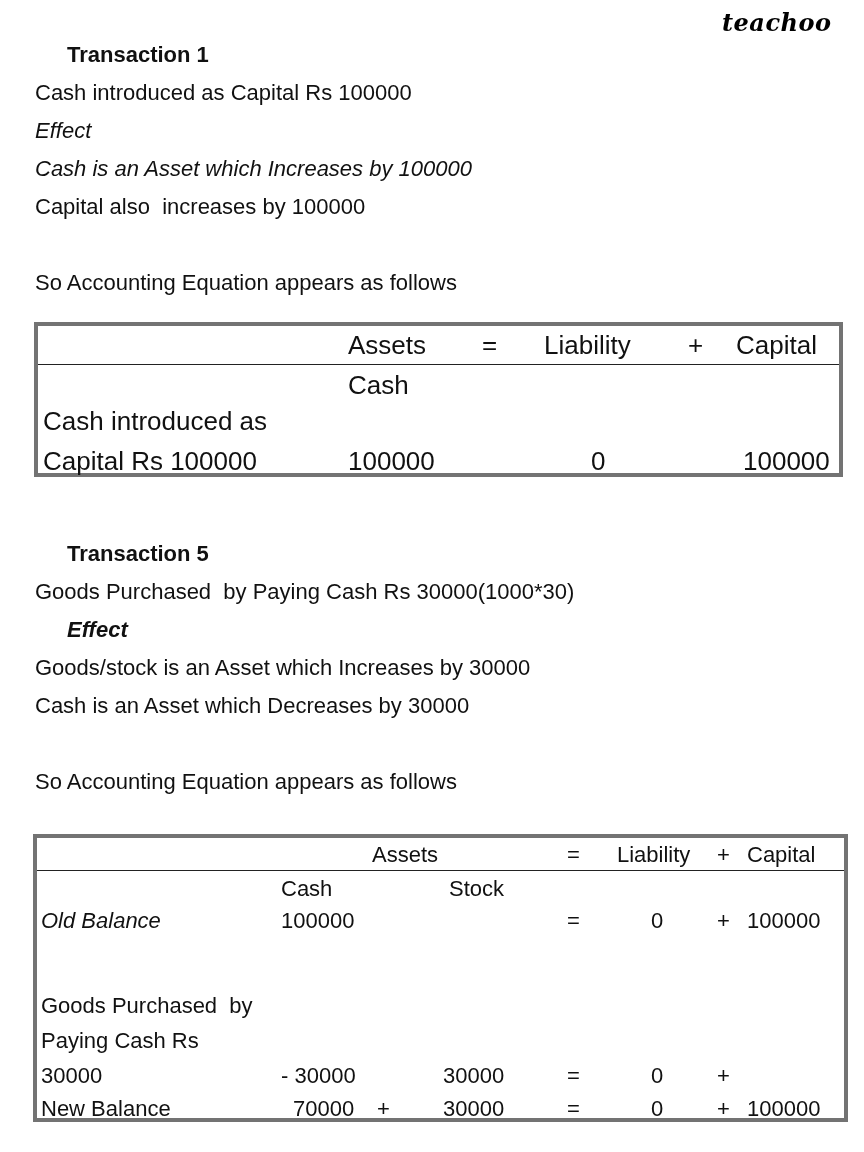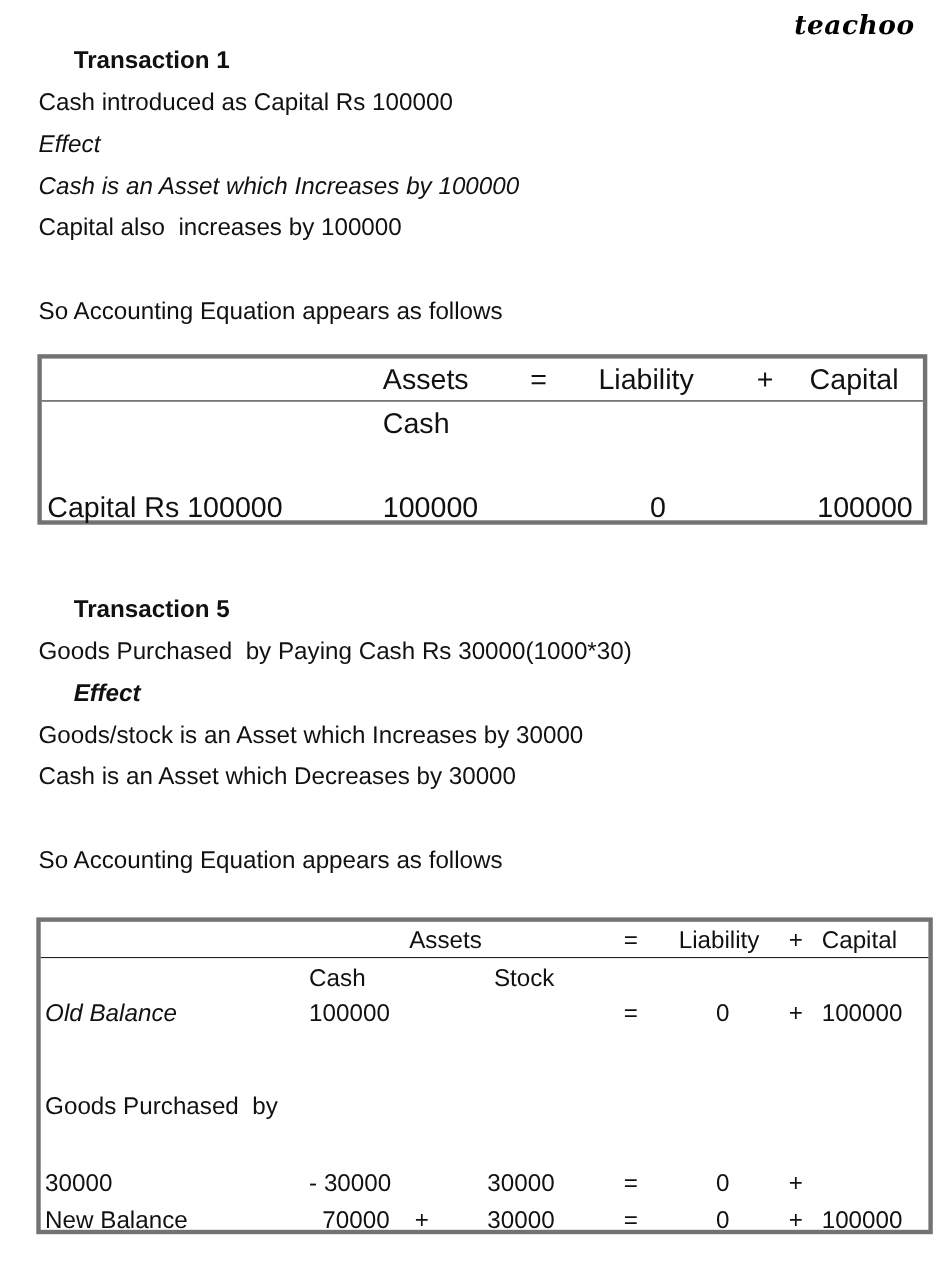--- a/index.html
+++ b/index.html
@@ -29,20 +29,21 @@
 <div class="line" style="top:270px;">So Accounting Equation appears as follows</div>
 
 <div class="t t1" style="left:34px; top:322px; width:809px; height:155px;">
   <div class="hr" style="top:38px;"></div>
   <div class="c" style="left:310px; top:4px;">Assets</div>
   <div class="c" style="left:444px; top:4px;">=</div>
   <div class="c" style="left:506px; top:4px;">Liability</div>
   <div class="c" style="left:650px; top:4px;">+</div>
   <div class="c" style="left:698px; top:4px;">Capital</div>
   <div class="c" style="left:310px; top:44px;">Cash</div>
+  <div class="c" style="left:5px; top:80px;">Cash introduced as</div>
   <div class="c" style="left:5px; top:120px;">Capital Rs 100000</div>
   <div class="c" style="left:310px; top:120px;">100000</div>
   <div class="c" style="left:553px; top:120px;">0</div>
   <div class="c" style="left:705px; top:120px;">100000</div>
 </div>
 
 <div class="line bold" style="top:541px;">Transaction 5</div>
 <div class="line" style="top:579px;">Goods Purchased  by Paying Cash Rs 30000(1000*30)</div>
 <div class="line bold italic" style="top:617px;">Effect</div>
 <div class="line" style="top:655px;">Goods/stock is an Asset which Increases by 30000</div>
@@ -61,20 +62,21 @@
   <div class="c" style="left:412px; top:38px;">Stock</div>
 
   <div class="c" style="left:4px; top:70px;font-style:italic;">Old Balance</div>
   <div class="c" style="left:244px; top:70px;">100000</div>
   <div class="c" style="left:530px; top:70px;">=</div>
   <div class="c" style="left:614px; top:70px;">0</div>
   <div class="c" style="left:680px; top:70px;">+</div>
   <div class="c" style="left:710px; top:70px;">100000</div>
 
   <div class="c" style="left:4px; top:155px;">Goods Purchased  by</div>
+  <div class="c" style="left:4px; top:190px;">Paying Cash Rs</div>
   <div class="c" style="left:4px; top:225px;">30000</div>
   <div class="c" style="left:244px; top:225px;">- 30000</div>
   <div class="c" style="left:406px; top:225px;">30000</div>
   <div class="c" style="left:530px; top:225px;">=</div>
   <div class="c" style="left:614px; top:225px;">0</div>
   <div class="c" style="left:680px; top:225px;">+</div>
 
   <div class="c" style="left:4px; top:258px;">New Balance</div>
   <div class="c" style="left:256px; top:258px;">70000</div>
   <div class="c" style="left:340px; top:258px;">+</div>

